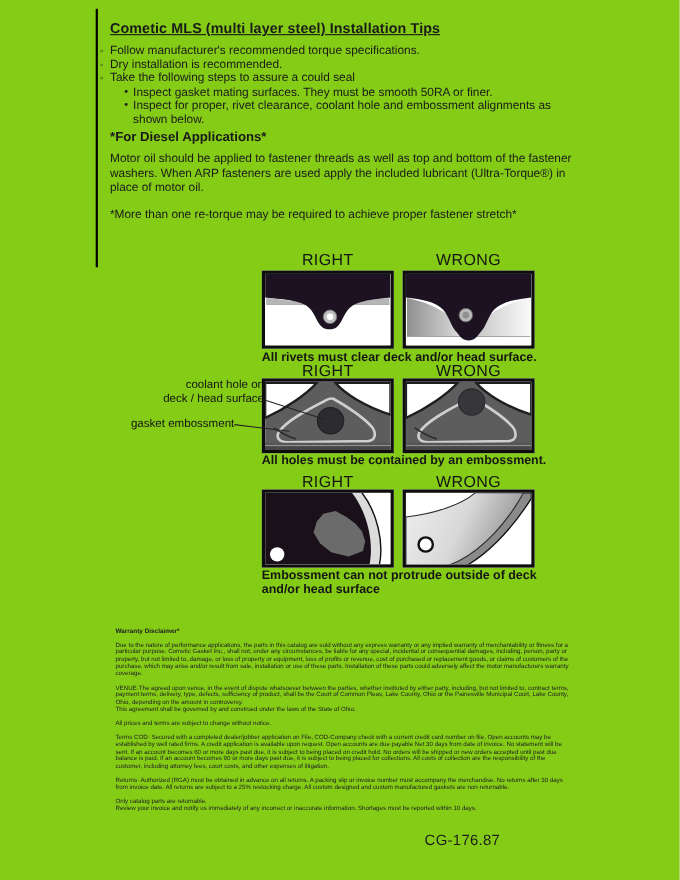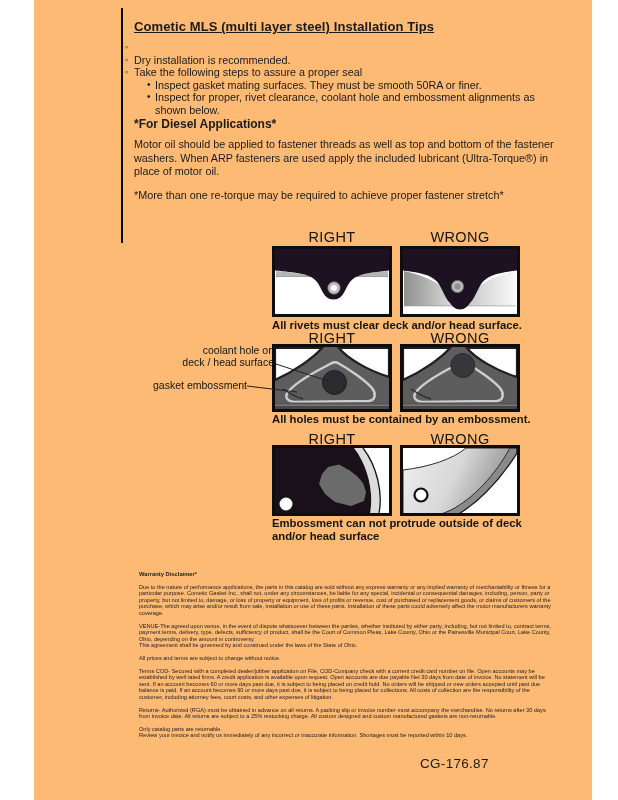--- a/index.html
+++ b/index.html
@@ -1,18 +1,18 @@
 <!DOCTYPE html>
 <html><head>
 <meta charset="utf-8">
 <style>
   html,body { margin:0; padding:0; background:#ffffff; }
   .page {
-    position:relative; width:558px; height:800px; background:#fdba74;
-    font-family:"Liberation Sans", sans-serif; color:#1a1a1a; overflow:hidden;margin-left:34px;
+    position:relative; width:618px; height:800px; background:#84cc16;
+    font-family:"Liberation Sans", sans-serif; color:#1a1a1a; overflow:hidden;
   }
   .edge-line { position:absolute; left:87px; top:8px; width:2px; height:235px; background:#000; }
 
   
   .tips { position:absolute; left:91px; top:17px; width:440px; }
   .tips-title {
     display:inline-block; margin:0 0 7px 9px; font-size:13px; font-weight:bold;
     text-decoration:underline; letter-spacing:0.1px;
   }
   .bullet-row { display:flex; align-items:flex-start; font-size:10.8px; line-height:12.6px; }
@@ -46,28 +46,29 @@
 <body>
 
 <div class="page">
 
   <div class="edge-line"></div>
 
   <div class="tips">
     <div class="tips-title">Cometic MLS (multi layer steel) Installation Tips</div>
     <div class="bullet-row">
       <span class="marker">◦</span>
+      <span>Follow manufacturer's recommended torque specifications.</span>
     </div>
     <div class="bullet-row">
       <span class="marker">◦</span>
       <span>Dry installation is recommended.</span>
     </div>
     <div class="bullet-row">
       <span class="marker">◦</span>
-      <span>Take the following steps to assure a proper seal</span>
+      <span>Take the following steps to assure a could seal</span>
     </div>
     <div class="bullet-row sub">
       <span class="marker">•</span>
       <span>Inspect gasket mating surfaces.  They must be smooth 50RA or finer.</span>
     </div>
     <div class="bullet-row sub">
       <span class="marker">•</span>
       <span>Inspect for proper, rivet clearance, coolant hole and embossment alignments as shown below.</span>
     </div>
   </div>

